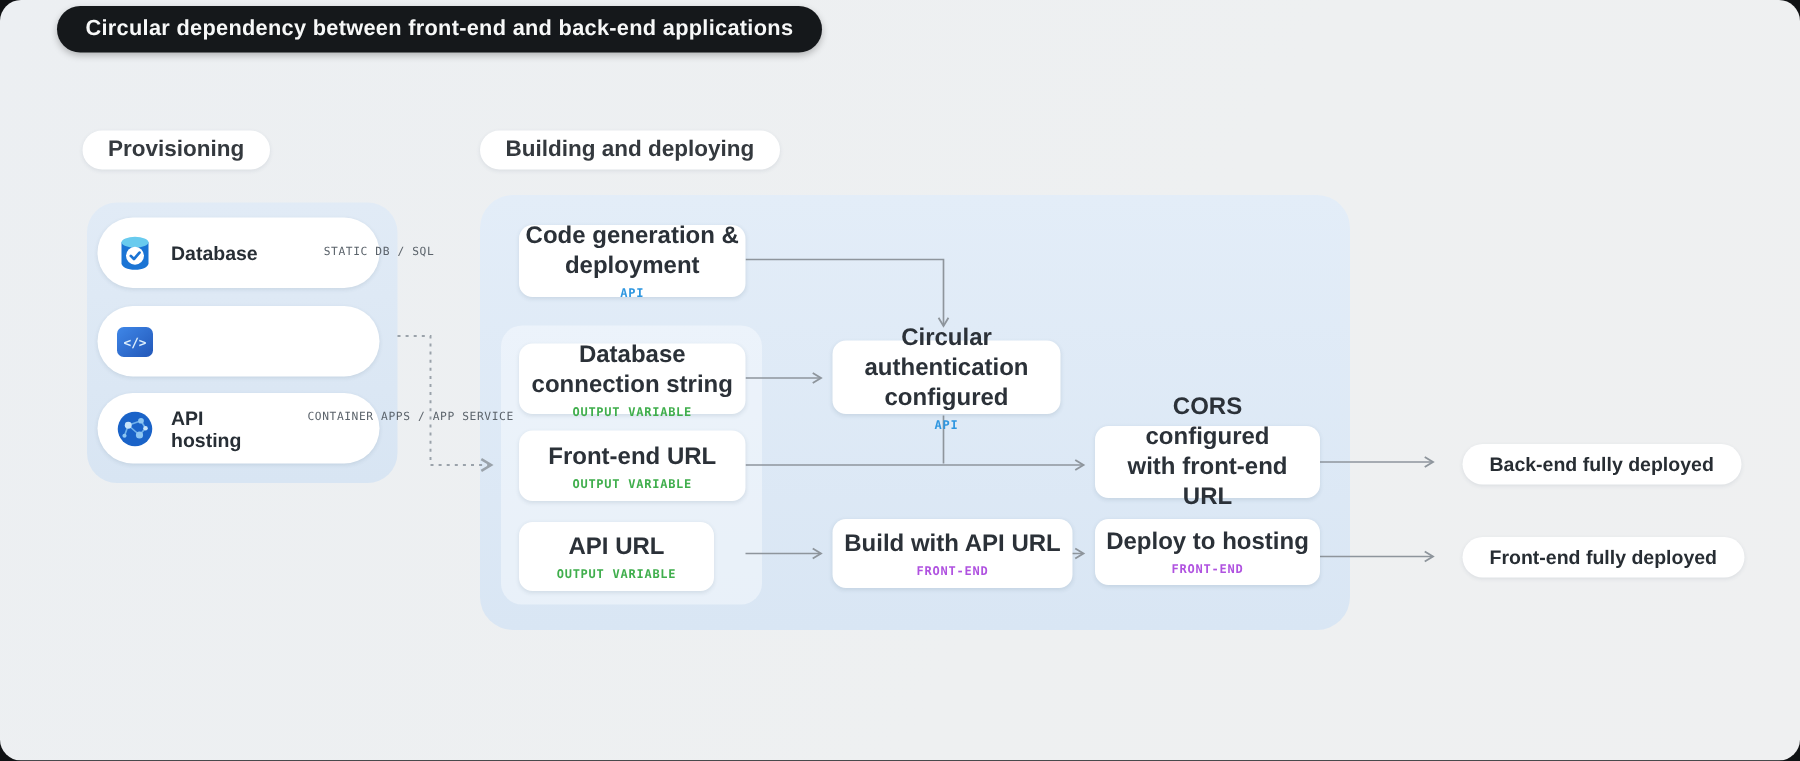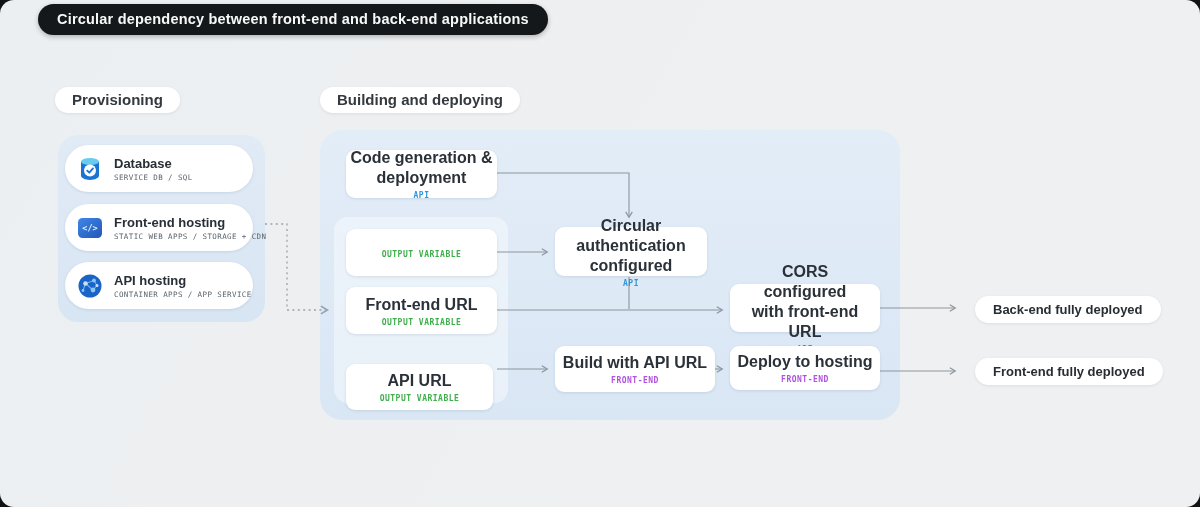--- a/index.html
+++ b/index.html
@@ -22,38 +22,38 @@
               background:linear-gradient(180deg,#e1ebf6,#d8e5f3);}
   .panel-build{left:320px;top:130px;width:580px;height:290px;border-radius:22px;
                background:linear-gradient(180deg,#e3edf8,#d9e6f4);}
   .subpanel{left:334px;top:217px;width:174px;height:186px;border-radius:14px;
             background:rgba(250,253,255,.45);}
 
   
   .res{left:65px;width:188px;height:47px;border-radius:24px;background:#fff;
        display:flex;align-items:center;box-shadow:0 1px 3px rgba(40,70,100,.12);}
   .res .ico{width:30px;height:30px;margin:0 9px 0 10px;flex:0 0 auto;display:flex;}
-  .res .txt{display:flex;flex-direction:column;}
+  .res .txt{display:flex;flex-direction:row;gap:44px;}
   .res .rt{font-size:13px;font-weight:700;color:#272e35;line-height:15px;}
   .res .rs{font-family:"DejaVu Sans Mono",monospace;font-size:7.5px;color:#5b636b;
            letter-spacing:.4px;margin-top:2px;white-space:nowrap;}
   .res1{top:145px;} .res2{top:204px;} .res3{top:262px;}
 
   
   .card{background:#fff;border-radius:9px;box-shadow:0 1px 3px rgba(40,70,100,.12);
         display:flex;flex-direction:column;align-items:center;justify-content:center;
         text-align:center;padding:2px 3px;box-sizing:border-box;}
   .card .t{font-size:16px;font-weight:700;color:#2b3138;line-height:1.25;}
   .tag{font-family:"DejaVu Sans Mono",monospace;font-size:8px;font-weight:700;
        letter-spacing:.5px;margin-top:3px;}
   .narrow{max-width:114px;}
   .c-codegen{left:346px;top:150px;width:151px;height:48px;}
   .c-dbconn{left:346px;top:229px;width:151px;height:47px;}
   .c-feurl{left:346px;top:287px;width:151px;height:47px;}
-  .c-apiurl{left:346px;top:364px;width:147px;height:46px;}
+  .c-apiurl{left:346px;top:348px;width:130px;height:46px;}
   .c-dbauth{left:555px;top:227px;width:152px;height:49px;}
   .c-build{left:555px;top:346px;width:160px;height:46px;}
   .c-cors{left:730px;top:284px;width:150px;height:48px;}
   .c-deploy{left:730px;top:346px;width:150px;height:44px;}
 
   
   .out-pill{height:27px;line-height:27px;border-radius:14px;background:#fff;
             color:#272d33;font-size:13px;font-weight:600;padding:0 18px;
             box-shadow:0 1px 3px rgba(50,70,95,.10);}
   .out1{left:975px;top:296px;}
@@ -101,40 +101,36 @@
     <span class="ico">
       <svg viewBox="0 0 30 30" width="30" height="30">
         <path d="M6,7.5 V21.5 c0,2.4 4,4.4 9,4.4 s9,-2 9,-4.4 V7.5 Z" fill="#1b74d4"></path>
         <ellipse cx="15" cy="7.5" rx="9" ry="3.6" fill="#69cbee"></ellipse>
         <circle cx="15" cy="16.5" r="6" fill="#ffffff"></circle>
         <path d="M12.2,16.6 l2.1,2.1 L18,14.4" stroke="#1b74d4" stroke-width="1.8" fill="none" stroke-linecap="round" stroke-linejoin="round"></path>
       </svg>
     </span>
     <span class="txt">
       <span class="rt">Database</span>
-      <span class="rs">SERVICE DB / SQL</span>
+      <span class="rs">STATIC DB / SQL</span>
     </span>
   </div>
 
   <div class="abs res res2">
     <span class="ico">
       <svg viewBox="0 0 30 30" width="30" height="30">
         <defs>
             <linearGradient id="gB" x1="0" y1="0" x2="1" y2="1">
           <stop offset="0" stop-color="#3f87e8"></stop>
               <stop offset="1" stop-color="#2257b8"></stop>
         </linearGradient>
           </defs>
         <rect x="3" y="5" width="24" height="20" rx="4.5" fill="url(#gB)"></rect>
         <text x="15" y="18.4" text-anchor="middle" font-family="DejaVu Sans Mono, monospace" font-size="8.5" fill="#dff0fc" font-weight="bold">&lt;/&gt;</text>
       </svg>
-    </span>
-    <span class="txt">
-      <span class="rt">Front-end hosting</span>
-      <span class="rs">STATIC WEB APPS / STORAGE + CDN</span>
     </span>
   </div>
 
   <div class="abs res res3">
     <span class="ico">
       <svg viewBox="0 0 30 30" width="30" height="30">
         <circle cx="15" cy="15" r="11.5" fill="#1a63c8"></circle>
         <path d="M10.5,12.5 L19,9.5 M10.5,12.5 L18,19 M18,19 L22,14.5 M19,9.5 L22,14.5 M10.5,12.5 L8,19.5" stroke="#6fb0ea" stroke-width="1.1" fill="none"></path>
         <circle cx="10.5" cy="12.5" r="2.3" fill="#c8e4f9"></circle>
         <circle cx="19" cy="9.5" r="1.9" fill="#8ec6f2"></circle>
@@ -148,20 +144,21 @@
       <span class="rs">CONTAINER APPS / APP SERVICE</span>
     </span>
   </div>
 
   <div class="abs card c-codegen">
     <span class="t">Code generation &amp; deployment</span>
     <span class="tag" style="color: rgb(46, 150, 224);">API</span>
   </div>
 
   <div class="abs card c-dbconn">
+    <span class="t">Database connection string</span>
     <span class="tag" style="color: rgb(63, 174, 76);">OUTPUT VARIABLE</span>
   </div>
 
   <div class="abs card c-feurl">
     <span class="t">Front-end URL</span>
     <span class="tag" style="color: rgb(63, 174, 76);">OUTPUT VARIABLE</span>
   </div>
 
   <div class="abs card c-apiurl">
     <span class="t">API URL</span>

